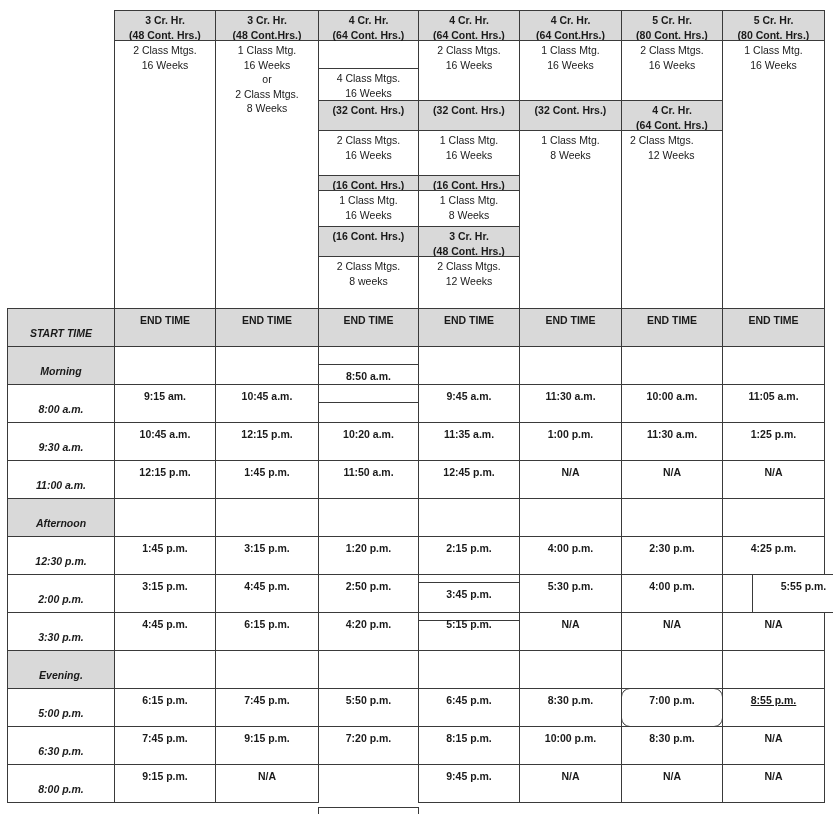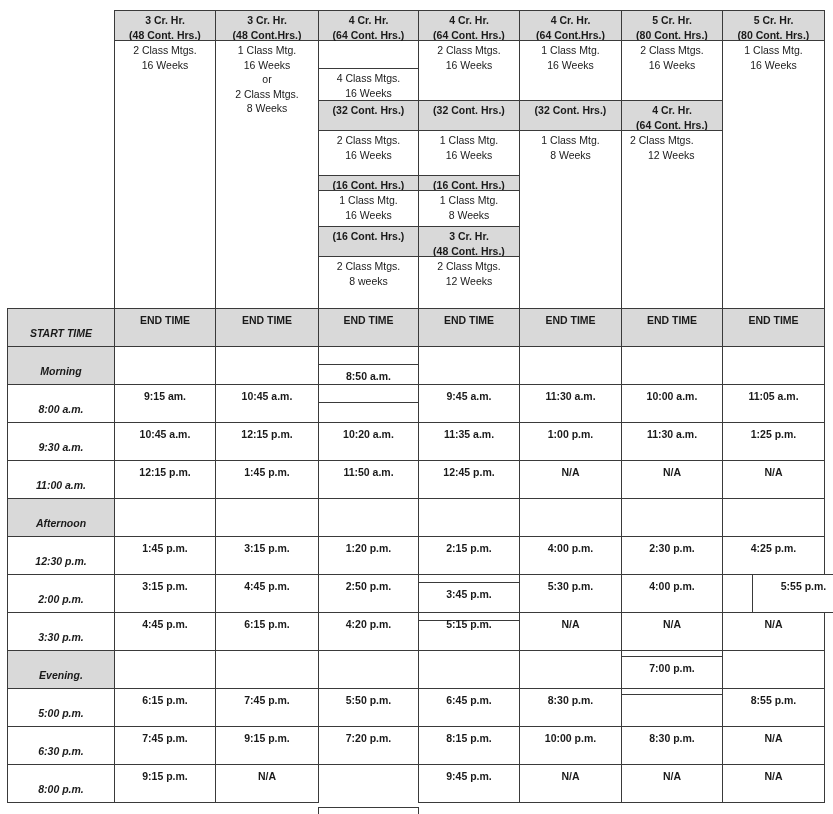--- a/index.html
+++ b/index.html
@@ -344,24 +344,24 @@
     </div>
     <div class="cell end" style="left: 318px; top: 688px; width: 101px; height: 39px;">
       <span class="line">5:50 p.m.</span>
     </div>
     <div class="cell end" style="left: 418px; top: 688px; width: 102px; height: 39px;">
       <span class="line">6:45 p.m.</span>
     </div>
     <div class="cell end" style="left: 519px; top: 688px; width: 103px; height: 39px;">
       <span class="line">8:30 p.m.</span>
     </div>
-    <div class="cell end" style="left: 621px; top: 656px; width: 102px; height: 39px;">
+    <div class="cell end" style="left: 621px; top: 688px; width: 102px; height: 39px; border-radius: 9px;">
       <span class="line">7:00 p.m.</span>
     </div>
-    <div class="cell end" style="left: 722px; top: 688px; width: 103px; height: 39px;">
+    <div class="cell end" style="left: 722px; top: 688px; width: 103px; height: 39px; text-decoration: underline;">
       <span class="line">8:55 p.m.</span>
     </div>
     <div class="cell start" style="left: 7px; top: 726px; width: 108px; height: 39px;">
       <span>6:30 p.m.</span>
     </div>
     <div class="cell end" style="left: 114px; top: 726px; width: 102px; height: 39px;">
       <span class="line">7:45 p.m.</span>
     </div>
     <div class="cell end" style="left: 215px; top: 726px; width: 104px; height: 39px;">
       <span class="line">9:15 p.m.</span>

